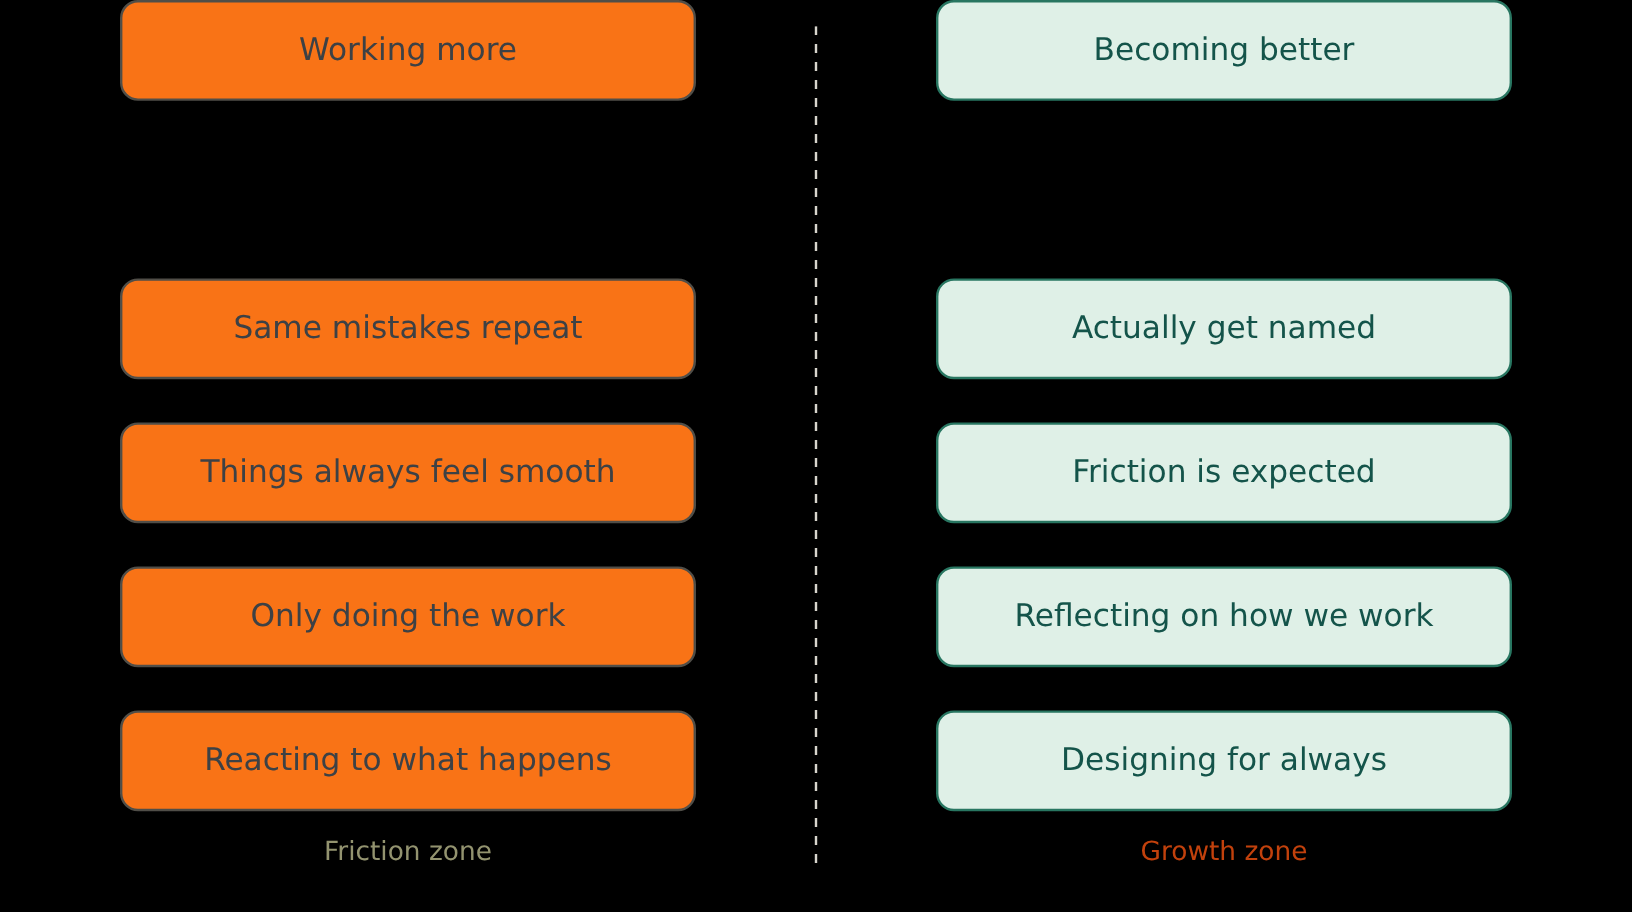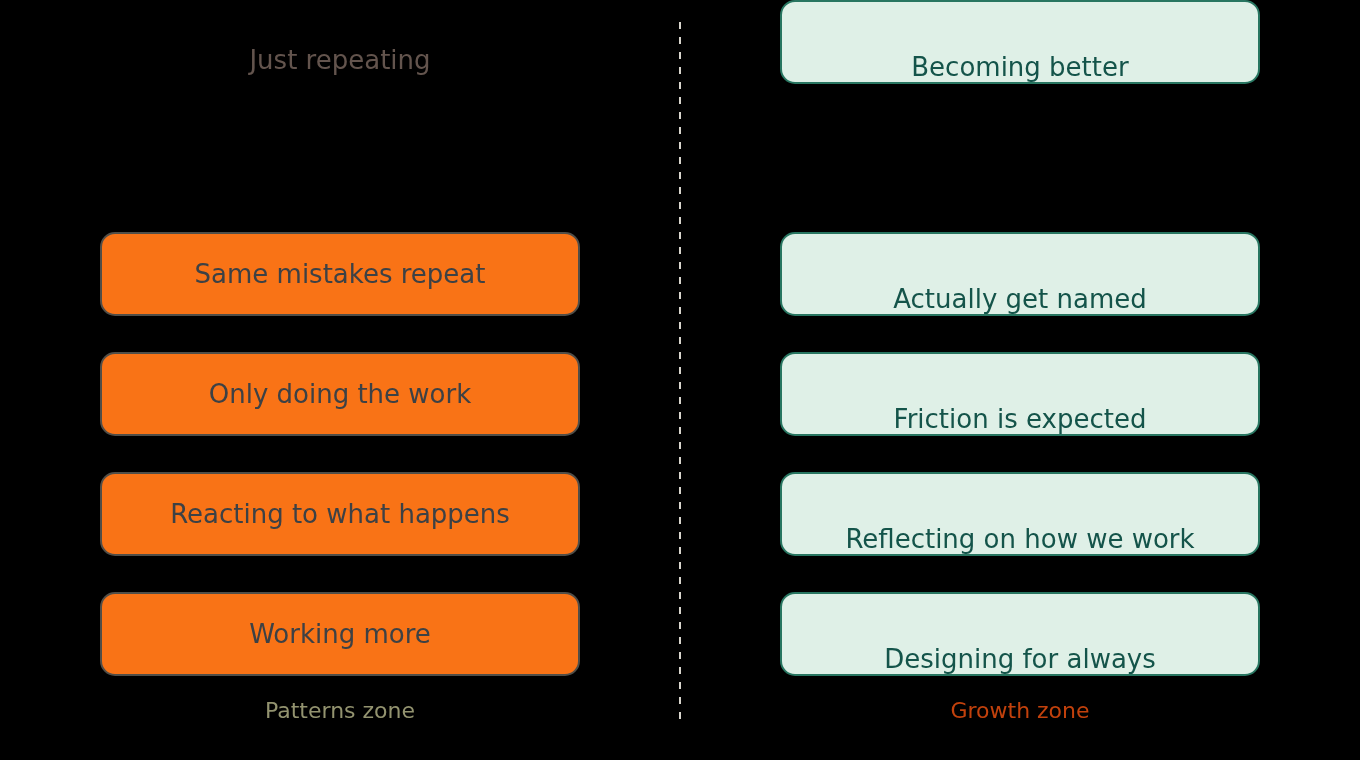--- a/index.html
+++ b/index.html
@@ -19,21 +19,21 @@
   }
   .col-comfort .col-title{color:#63544d;}
   .col-growth  .col-title{color:#2c6e59;}
   .box{
     position:absolute;left:0;width:476px;height:80px;
     border-radius:15px;border:2px solid;
     display:flex;align-items:center;justify-content:center;
     font-size:26px;
   }
   .col-comfort .box{background:#f97316;border-color:#504e48;color:#3d4145;}
-  .col-growth  .box{background:#dff0e7;border-color:#287661;color:#14544a;align-items:flex-end;}
+  .col-growth  .box{background:#dff0e7;border-color:#287661;color:#14544a;}
   .box:nth-of-type(1){top:112px;}
   .box:nth-of-type(2){top:232px;}
   .box:nth-of-type(3){top:352px;}
   .box:nth-of-type(4){top:472px;}
   .box:nth-of-type(5){top:592px;}
   .zone-label{
     position:absolute;top:698px;left:0;width:100%;
     text-align:center;font-size:22px;line-height:26px;
   }
   .col-comfort .zone-label{color:#93936f;}
@@ -52,30 +52,33 @@
 
 <div class="stage">
 
   <div class="column col-comfort">
     <div class="col-title">Just repeating</div>
 
     <div class="box">
       <span>Same mistakes repeat</span>
     </div>
     <div class="box">
+      <span>Things always feel smooth</span>
+    </div>
+    <div class="box">
       <span>Only doing the work</span>
     </div>
     <div class="box">
       <span>Reacting to what happens</span>
     </div>
     <div class="box">
       <span>Working more</span>
     </div>
 
-    <div class="zone-label">Patterns zone</div>
+    <div class="zone-label">Friction zone</div>
   </div>
 
   <div class="divider"></div>
 
   <div class="column col-growth">
     <div class="col-title">Actually growing</div>
 
     <div class="box">
       <span>Actually get named</span>
     </div>

